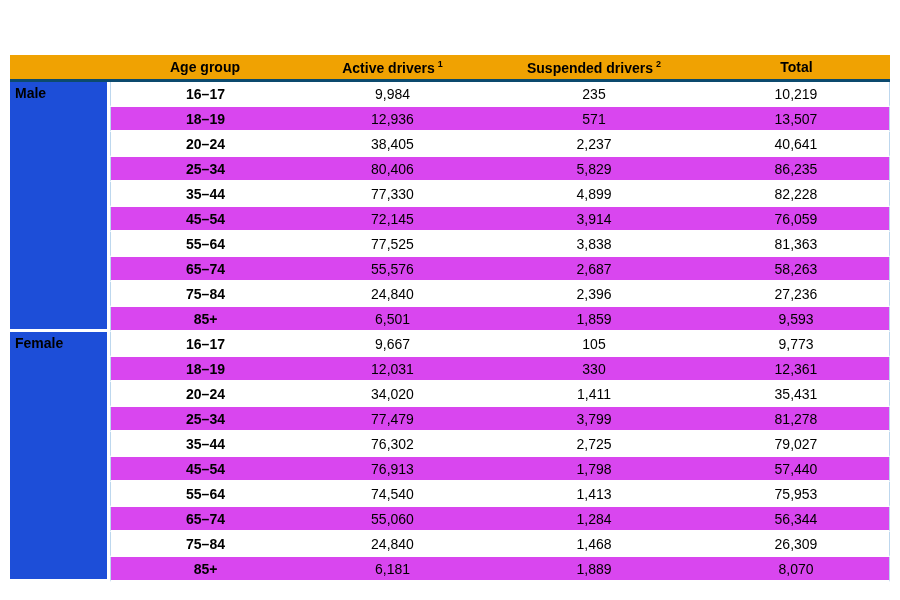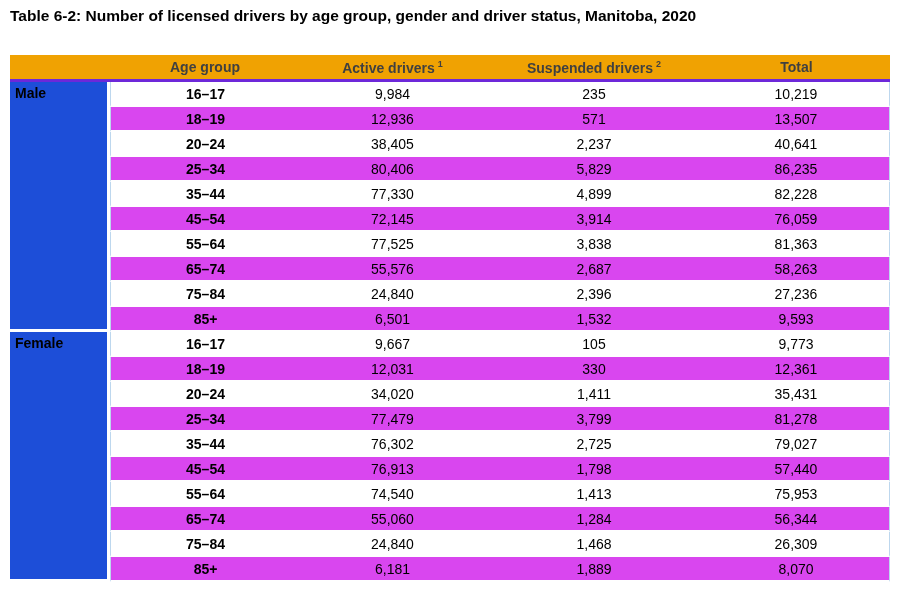--- a/index.html
+++ b/index.html
@@ -28,27 +28,27 @@
     position: absolute;
     left: 10px;
     top: 55px;
     width: 880px;
     border-collapse: separate;
     border-spacing: 0;
     table-layout: fixed;
   }
   table.drivers-table th {
     background: #F0A202;
-    color: #404040;
+    color: #000000;
     font-size: 14px;
     font-weight: bold;
     text-align: center;
     height: 24px;
     padding: 0;
-    border-bottom: 3px solid #6d28d9;
+    border-bottom: 3px solid #0c4a6e;
     overflow: hidden;
     white-space: nowrap;
   }
   table.drivers-table th sup {
     font-size: 9px;
     margin-left: 3px;
   }
   table.drivers-table td {
     font-size: 14px;
     color: #000000;
@@ -77,21 +77,20 @@
     padding: 3px 0 0 5px;
     border-right: 3px solid #ffffff;
     border-bottom: 3px solid #ffffff;
     border-left: none;
   }
 </style>
 </head>
 <body>
 
 <div class="page">
-  <div class="title">Table 6-2: Number of licensed drivers by age group, gender and driver status, Manitoba, 2020</div>
 
   <table class="drivers-table">
     <colgroup>
       <col style="width:100px">
       <col style="width:190px">
       <col style="width:185px">
       <col style="width:218px">
       <col style="width:187px">
     </colgroup>
     <thead>
@@ -155,21 +154,21 @@
         </tr>
         <tr class="stripe-white">
           <td class="cell-age">75–84</td>
           <td class="cell-active">24,840</td>
           <td class="cell-suspended">2,396</td>
           <td class="cell-total">27,236</td>
         </tr>
         <tr class="stripe-blue">
           <td class="cell-age">85+</td>
           <td class="cell-active">6,501</td>
-          <td class="cell-suspended">1,532</td>
+          <td class="cell-suspended">1,859</td>
           <td class="cell-total">9,593</td>
         </tr>
         <tr class="stripe-white">
           <td rowspan="10" class="gender-cell">Female</td>
           <td class="cell-age">16–17</td>
           <td class="cell-active">9,667</td>
           <td class="cell-suspended">105</td>
           <td class="cell-total">9,773</td>
         </tr>
         <tr class="stripe-blue">

